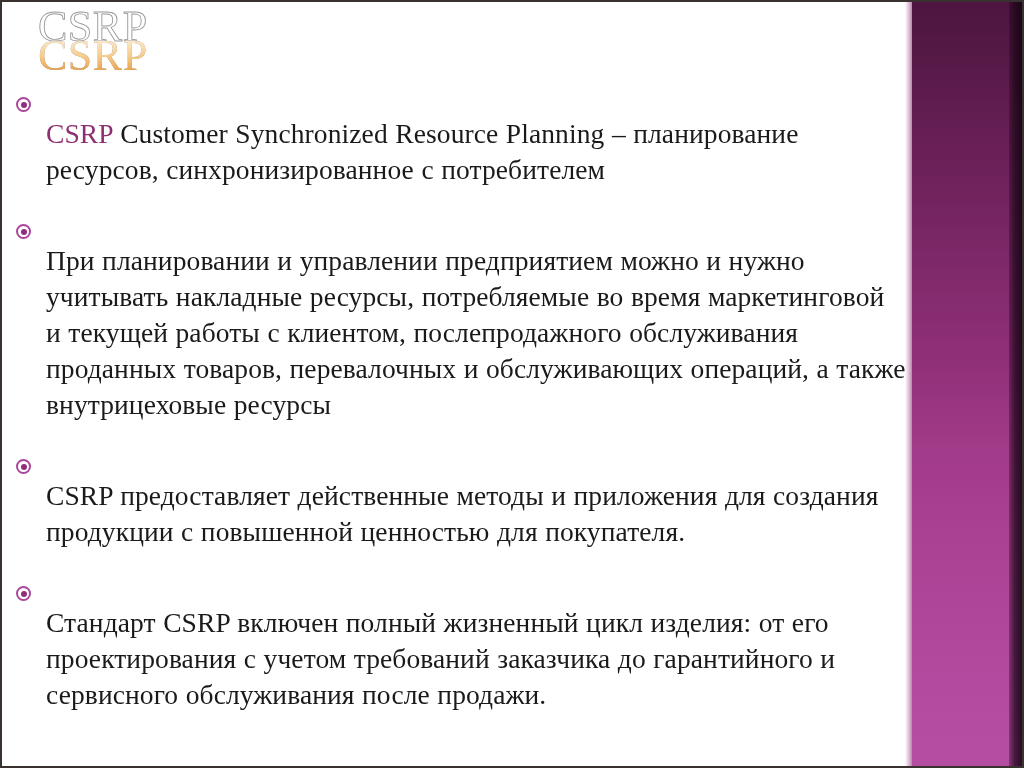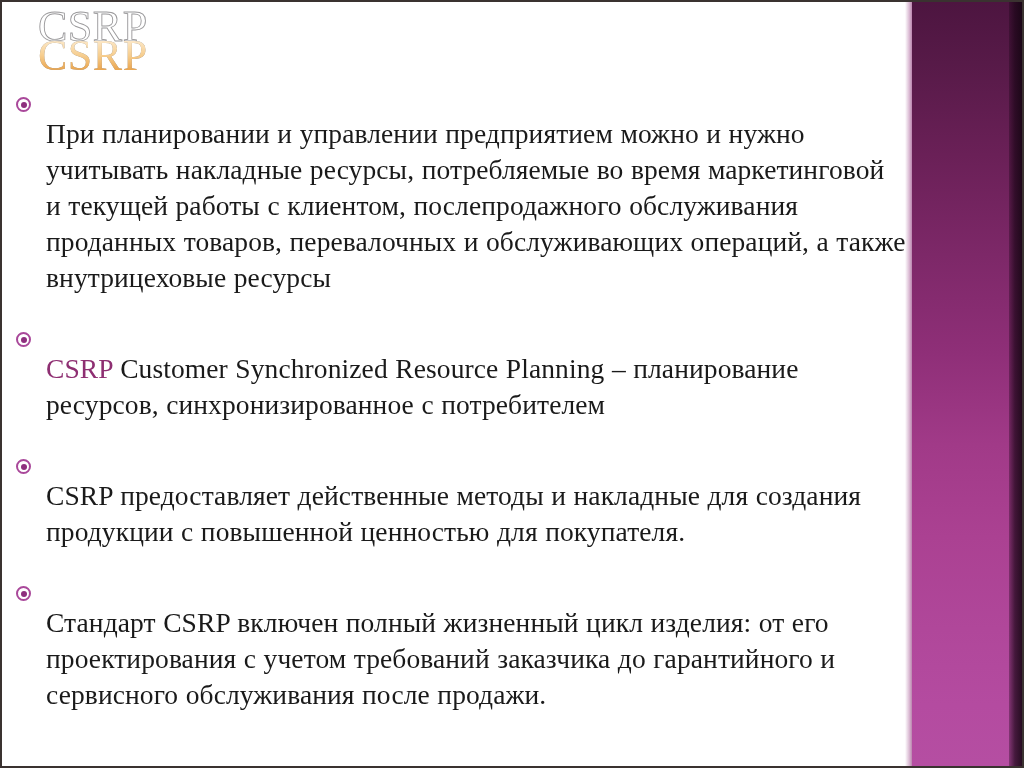--- a/index.html
+++ b/index.html
@@ -158,35 +158,35 @@
 
   <div class="title-outline">CSRP</div>
   <h1 class="title">CSRP</h1>
 
   <div class="body">
 
     <div class="bullet-row">
       <span class="marker">
           <span class="ring"></span>
         </span>
+      <p class="para"><span class="hl">CSRP</span><span> Customer Synchronized Resource Planning – планирование ресурсов, синхронизированное с потребителем</span></p>
+    </div>
+
+    <div class="bullet-row">
+      <span class="marker">
+          <span class="ring"></span>
+        </span>
       <p class="para"><span>При планировании и управлении предприятием можно и нужно учитывать накладные ресурсы, потребляемые во время маркетинговой и текущей работы с клиентом, послепродажного обслуживания проданных товаров, перевалочных и обслуживающих операций, а также внутрицеховые ресурсы</span></p>
     </div>
 
     <div class="bullet-row">
       <span class="marker">
           <span class="ring"></span>
         </span>
-      <p class="para"><span class="hl">CSRP</span><span> Customer Synchronized Resource Planning – планирование ресурсов, синхронизированное с потребителем</span></p>
-    </div>
-
-    <div class="bullet-row">
-      <span class="marker">
-          <span class="ring"></span>
-        </span>
-      <p class="para"><span>CSRP предоставляет действенные методы и накладные для создания продукции с повышенной ценностью для покупателя.</span></p>
+      <p class="para"><span>CSRP предоставляет действенные методы и приложения для создания продукции с повышенной ценностью для покупателя.</span></p>
     </div>
 
     <div class="bullet-row">
       <span class="marker">
           <span class="ring"></span>
         </span>
       <p class="para"><span>Стандарт CSRP включен полный жизненный цикл изделия: от его проектирования с учетом требований заказчика до гарантийного и сервисного обслуживания после продажи.</span></p>
     </div>
 
   </div>

